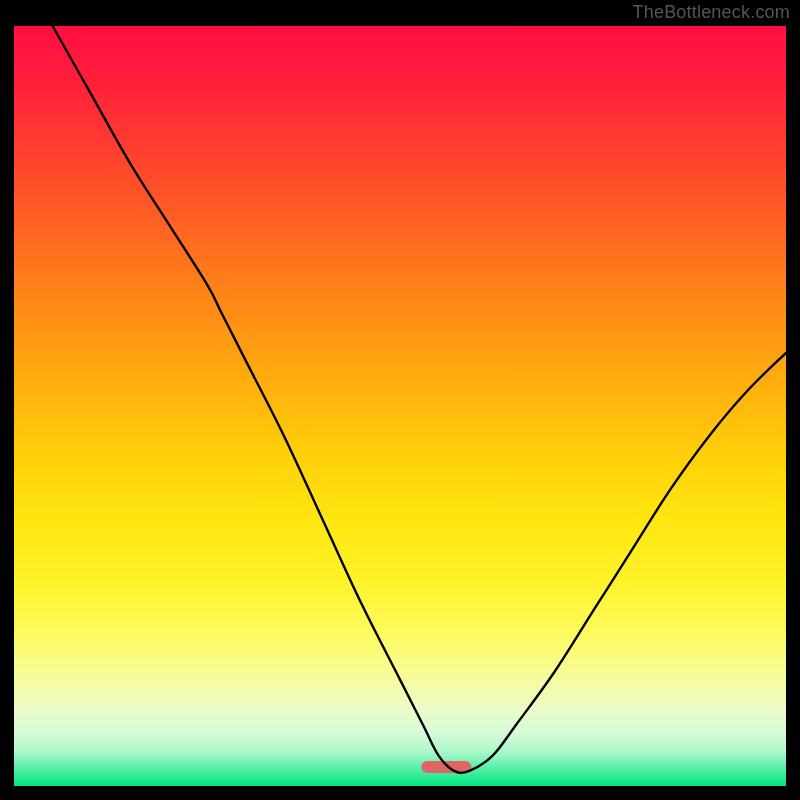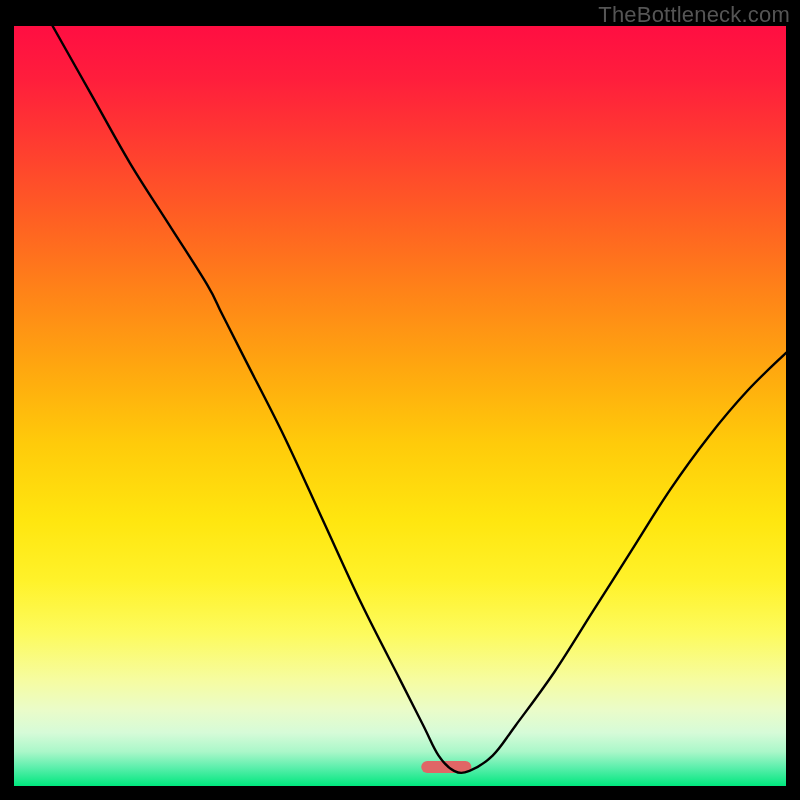--- a/index.html
+++ b/index.html
@@ -15,21 +15,21 @@
     position: relative;
     width: 800px;
     height: 800px;
     background: #000;
   }
   .watermark {
     position: absolute;
     top: 2px;
     right: 10px;
     color: #555;
-    font-size: 22px;
+    font-size: 18px;
     font-weight: 500;
     letter-spacing: 0.2px;
     z-index: 10;
   }
   .plot-area {
     position: absolute;
     left: 14px;
     top: 26px;
     width: 772px;
     height: 760px;

